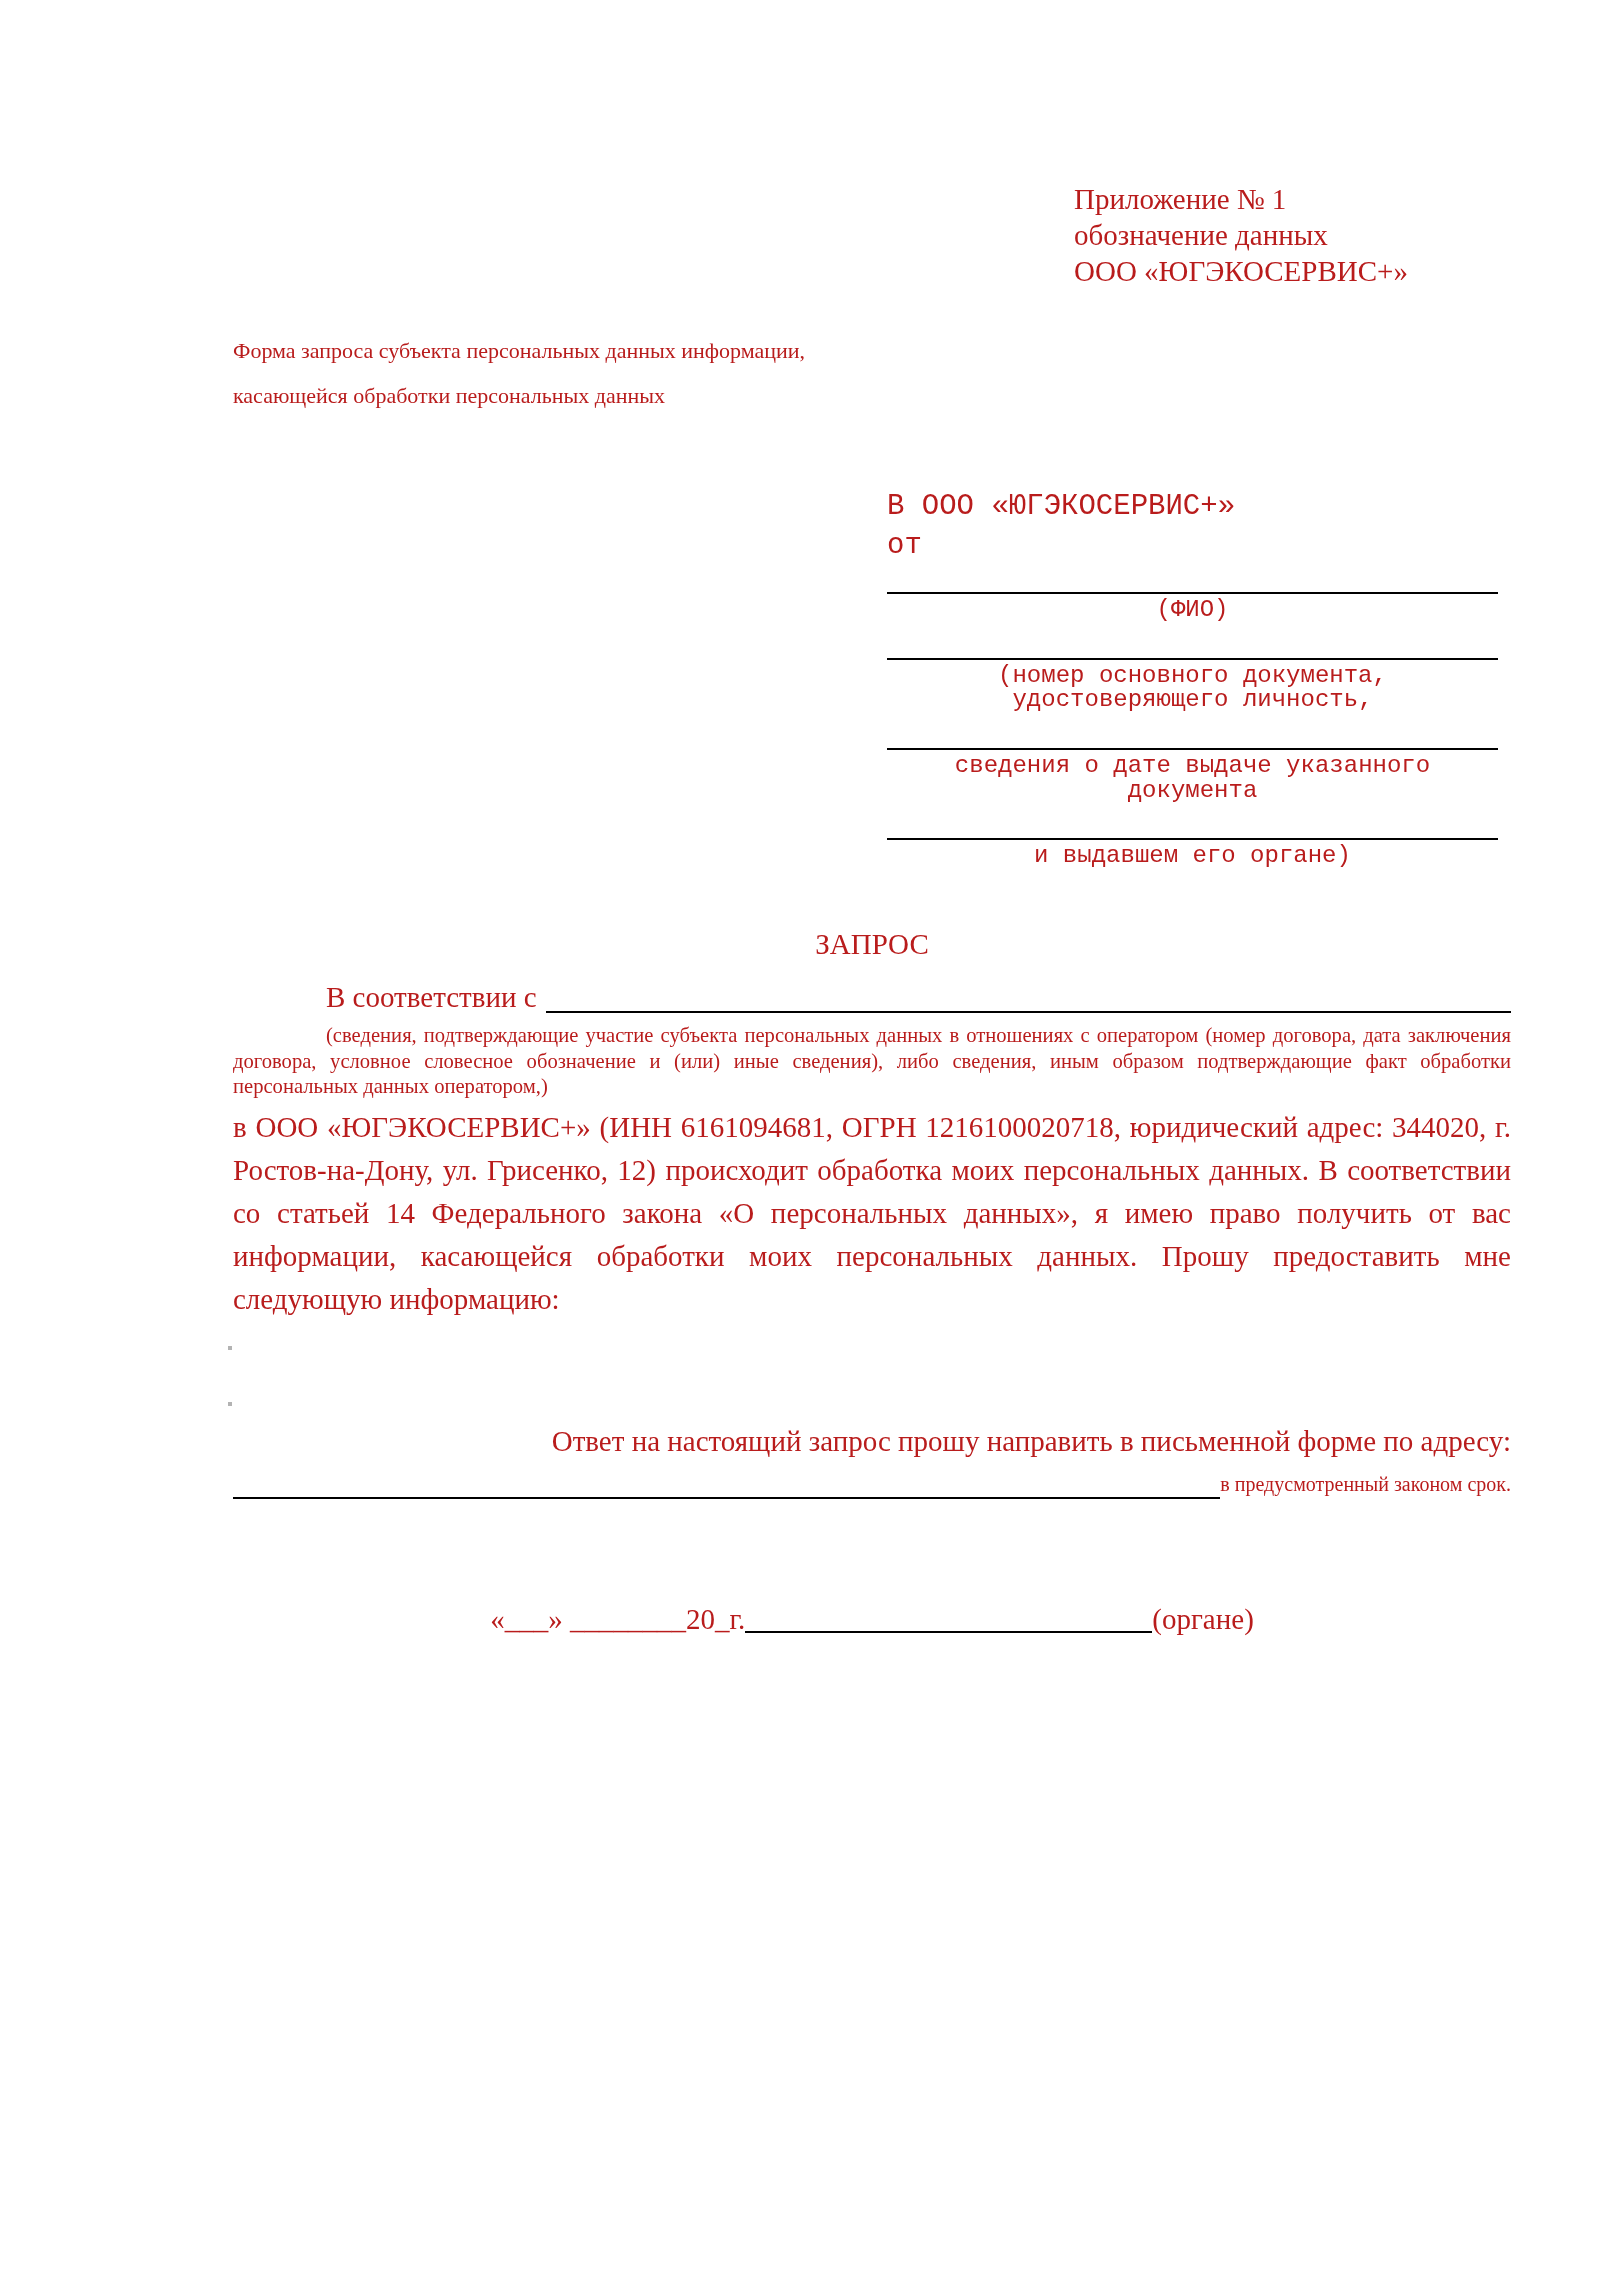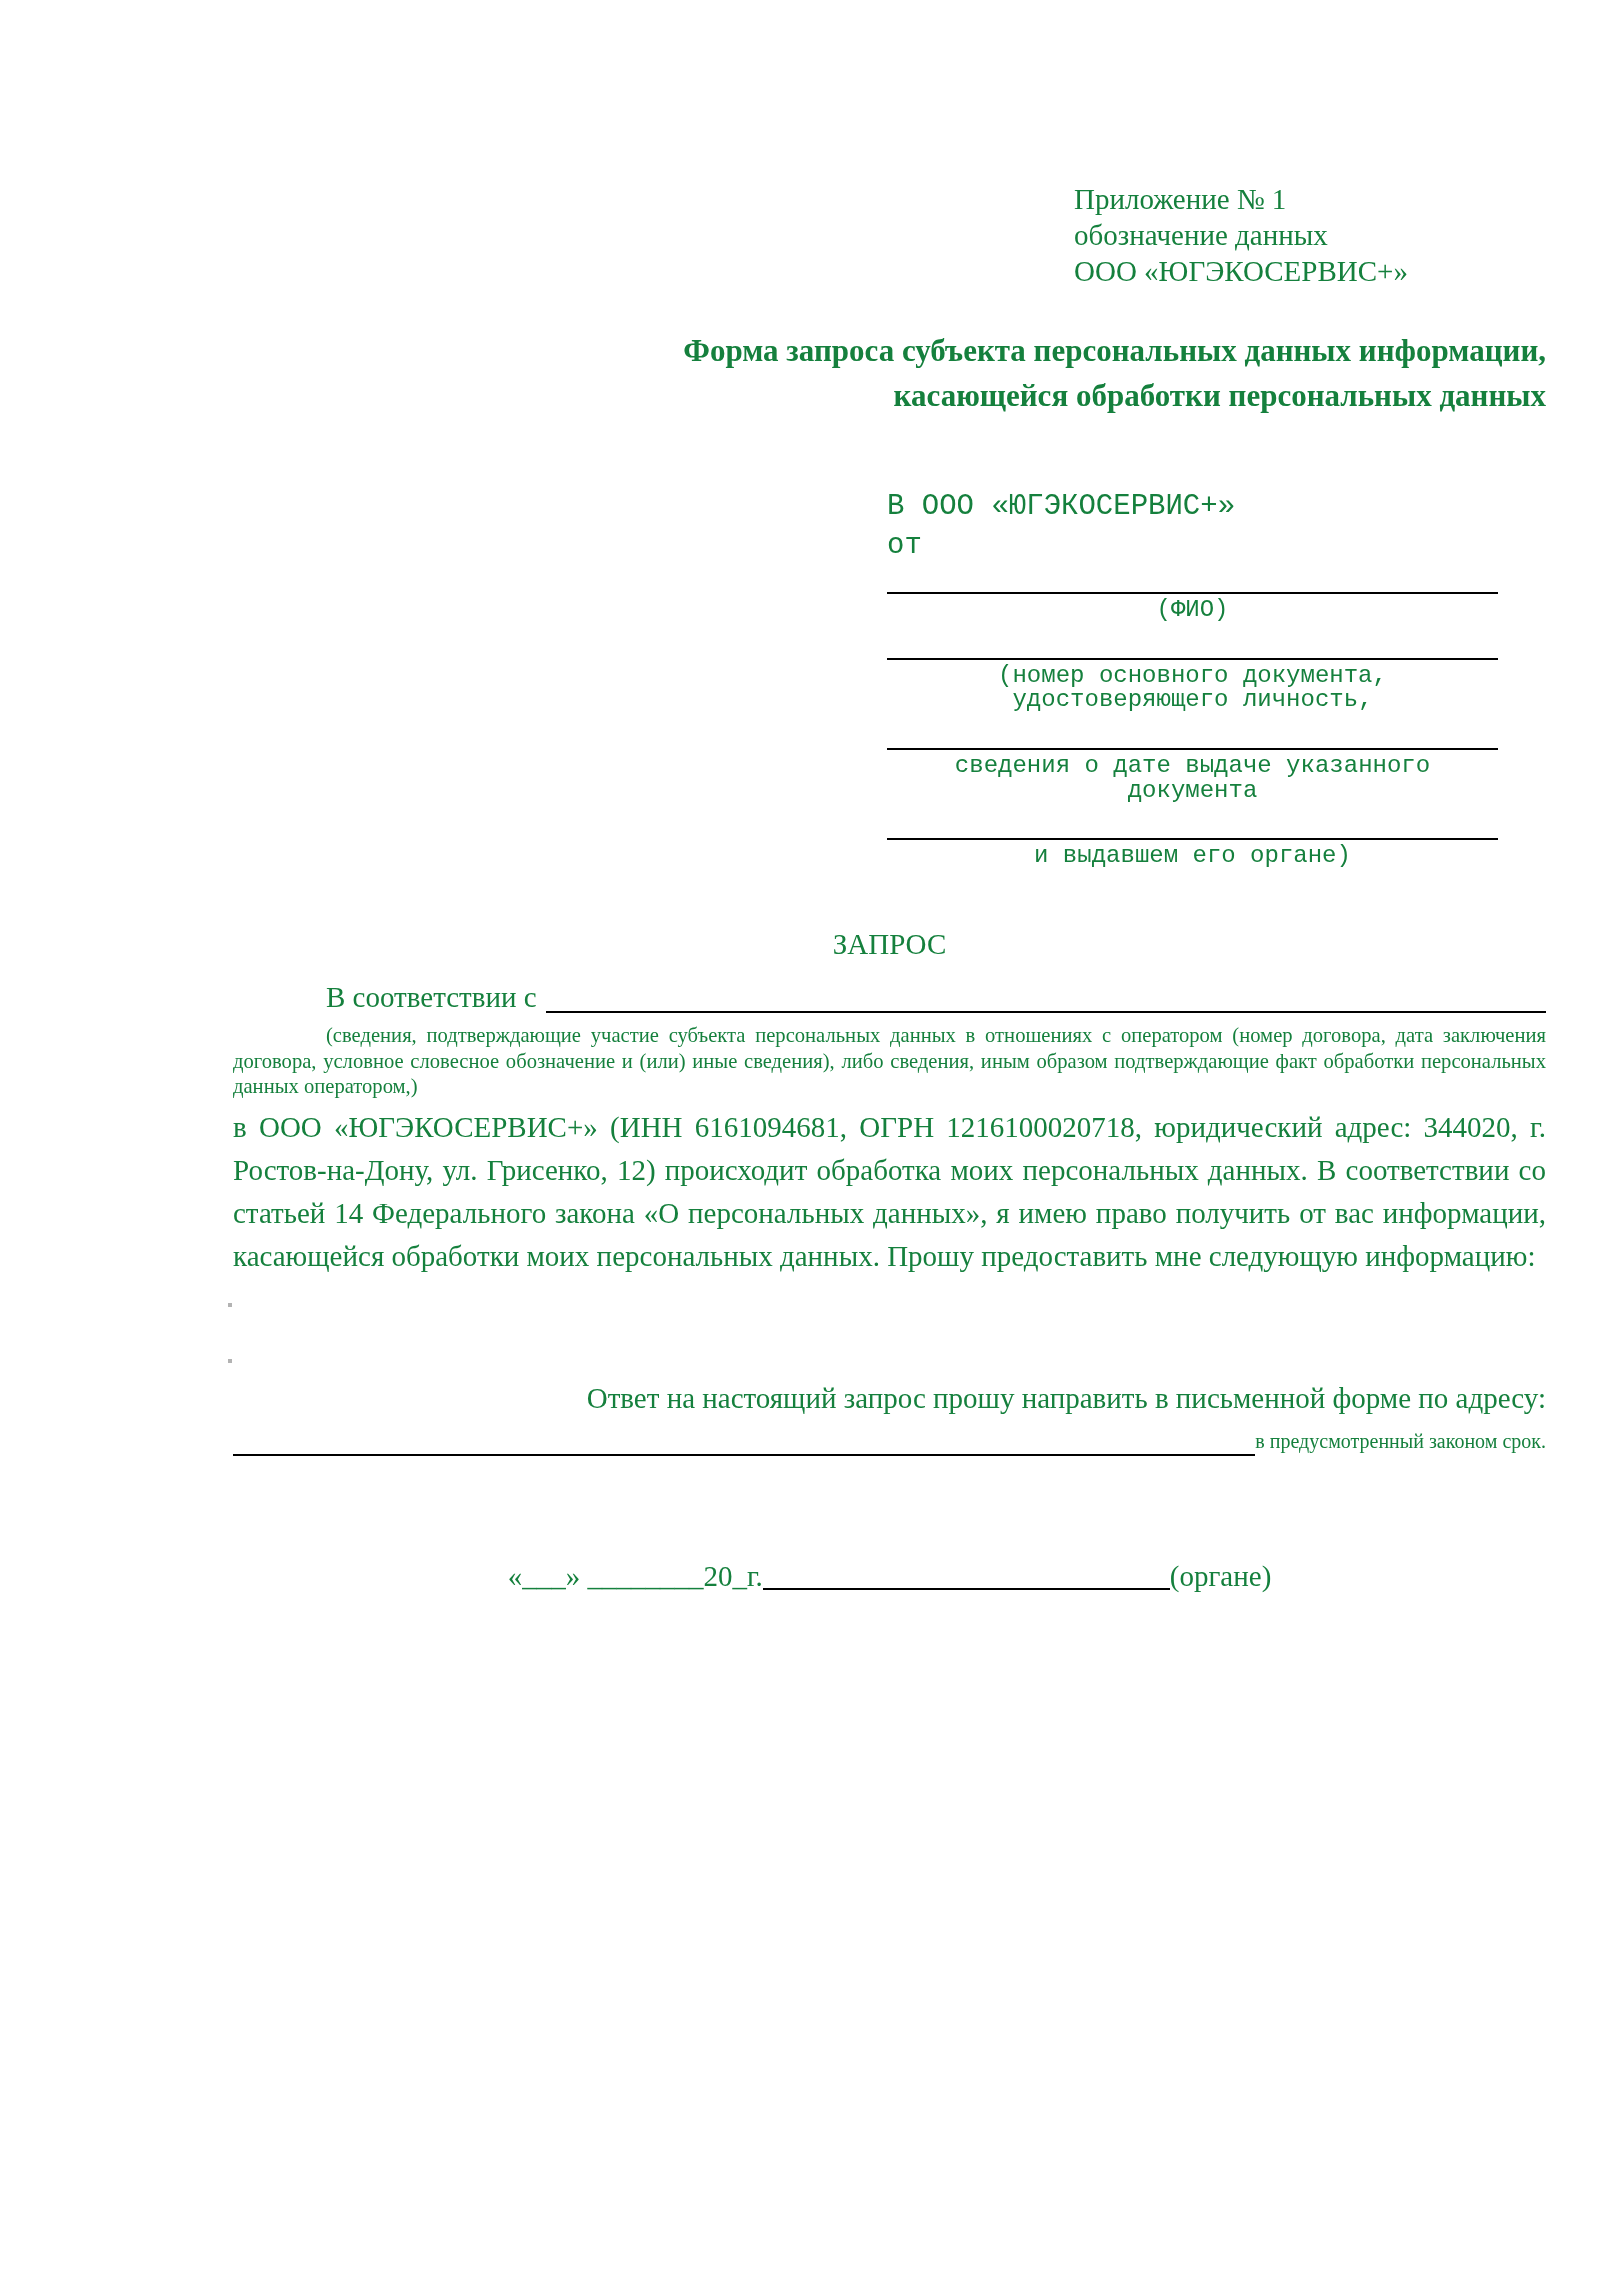--- a/index.html
+++ b/index.html
@@ -5,39 +5,39 @@
   html, body {
     margin: 0;
     padding: 0;
     background: #ffffff;
   }
   .page {
     position: relative;
     width: 1621px;
     height: 2293px;
     background: #ffffff;
-    color: #15803d;
+    color: #b91c1c;
     font-family: "Liberation Serif", "DejaVu Serif", serif;
     box-sizing: border-box;
-    padding: 181px 75px 0 233px;
+    padding: 181px 110px 0 233px;
     overflow: hidden;
   }
   
   .annex-block {
     margin-left: 841px;
     font-size: 29px;
     line-height: 36px;
     white-space: nowrap;
   }
   
   .doc-title {
     margin-top: 39px;
-    text-align: right;
-    font-weight: bold;
-    font-size: 31px;
+    text-align: left;
+    font-weight: normal;
+    font-size: 22px;
     line-height: 45px;
   }
   
   .addressee {
     margin-top: 69px;
     margin-left: 654px;
     width: 611px;
     font-size: 29px;
     line-height: 39px;
     font-family: Liberation Mono, monospace;

